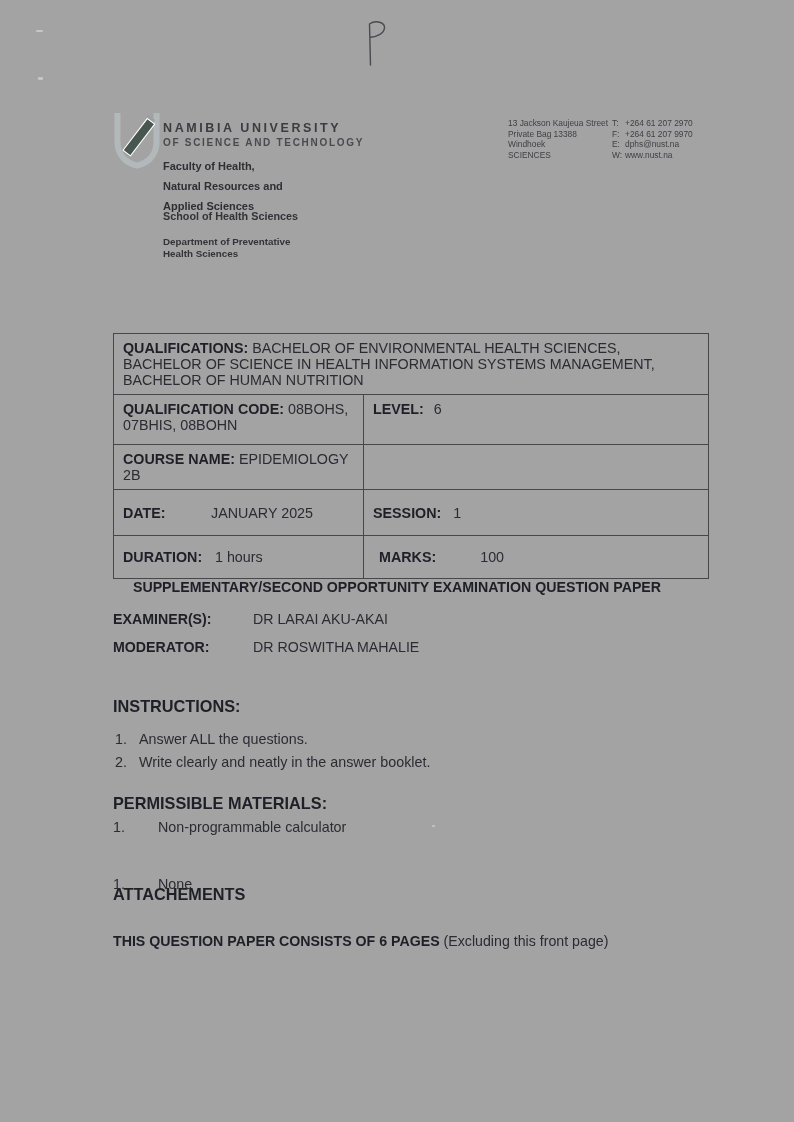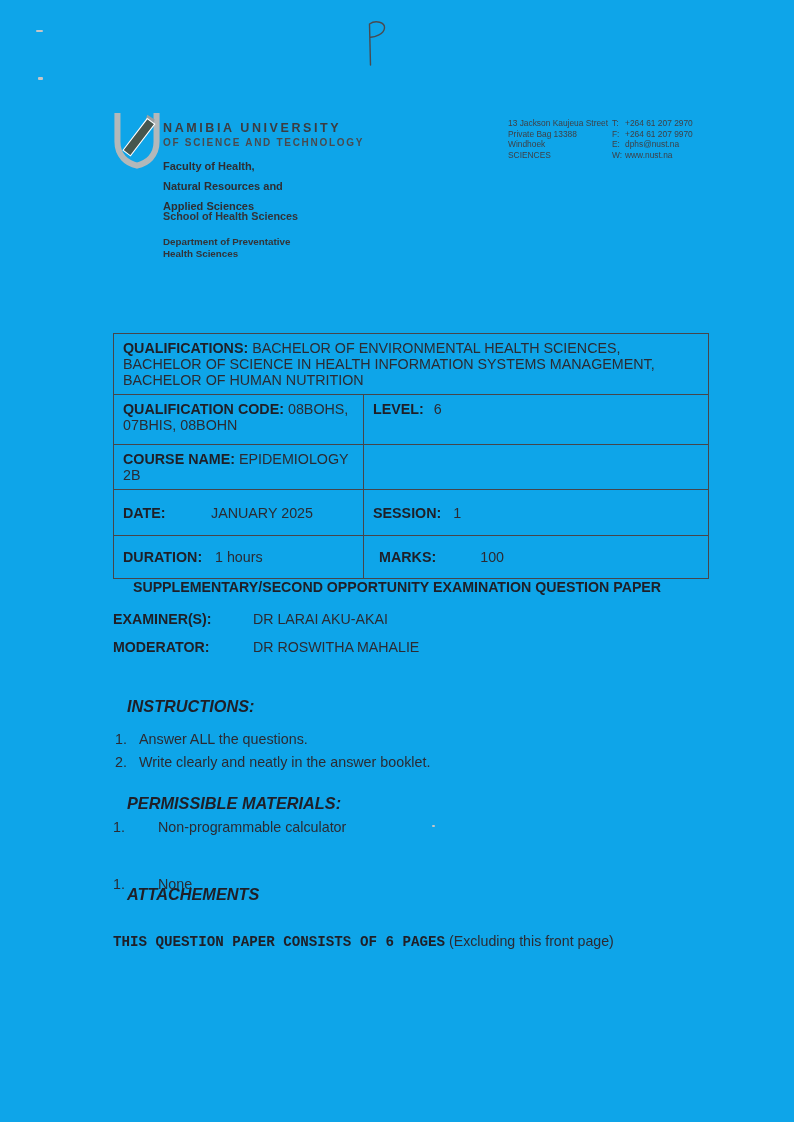--- a/index.html
+++ b/index.html
@@ -2,21 +2,21 @@
 <html><head>
 <meta charset="utf-8">
 <style>
   * { margin: 0; padding: 0; box-sizing: border-box; }
   html, body { background: #ffffff; }
   body { font-family: "Liberation Sans", sans-serif; color: #2b2b33; }
   .page {
     position: relative;
     width: 794px;
     height: 1122px;
-    background: #0ea5e9;
+    background: #a3a3a3;
     overflow: hidden;
   }
   .abs { position: absolute; }
 
   
   .hand-p { left: 358px; top: 18px; width: 36px; height: 50px; }
 
   
   .artifact { background: #c6c6c6; border-radius: 1px; }
 
@@ -83,35 +83,35 @@
   .paper-title {
     left: 0; top: 579px; width: 794px;
     text-align: center; font-weight: bold; font-size: 14.2px; color: #1f1f27;
   }
   .person-row { left: 113px; font-size: 14.2px; }
   .person-row .plabel { display: inline-block; width: 140px; font-weight: bold; color: #1f1f27; }
   .examiner { top: 611px; }
   .moderator { top: 639px; }
 
   .h1 {
-    left: 127px; font-size: 16.3px; font-weight: bold; color: #1f1f27; font-style: italic;
+    left: 113px; font-size: 16.3px; font-weight: bold; color: #1f1f27;
   }
   .instructions-h { top: 697px; }
   .list-row { left: 115px; font-size: 14.3px; }
   .num-n { display: inline-block; width: 24px; }
   .num-w { display: inline-block; width: 45px; }
   .ins1 { top: 731px; }
   .ins2 { top: 754px; }
   .materials-h { top: 794px; }
   .mat1 { top: 819px; left: 113px; }
   .attach-h { top: 852px; margin-top: 33px; }
   .att1 { top: 876px; left: 113px; }
 
   .footer-line { left: 113px; top: 933px; font-size: 14.2px; }
-  .footer-line .fb { font-weight: bold; color: #1f1f27; font-family: Liberation Mono, monospace; }
+  .footer-line .fb { font-weight: bold; color: #1f1f27; }
   .footer-line .fr { color: #2b2b33; }
 </style>
 </head>
 <body>
 
 <div class="page">
 
   <div class="abs artifact" style="left:36px; top:30px; width:7px; height:2px;"></div>
   <div class="abs artifact" style="left:38px; top:77px; width:5px; height:3px;"></div>
   <div class="abs artifact" style="left:432px; top:825px; width:3px; height:2px;"></div>

